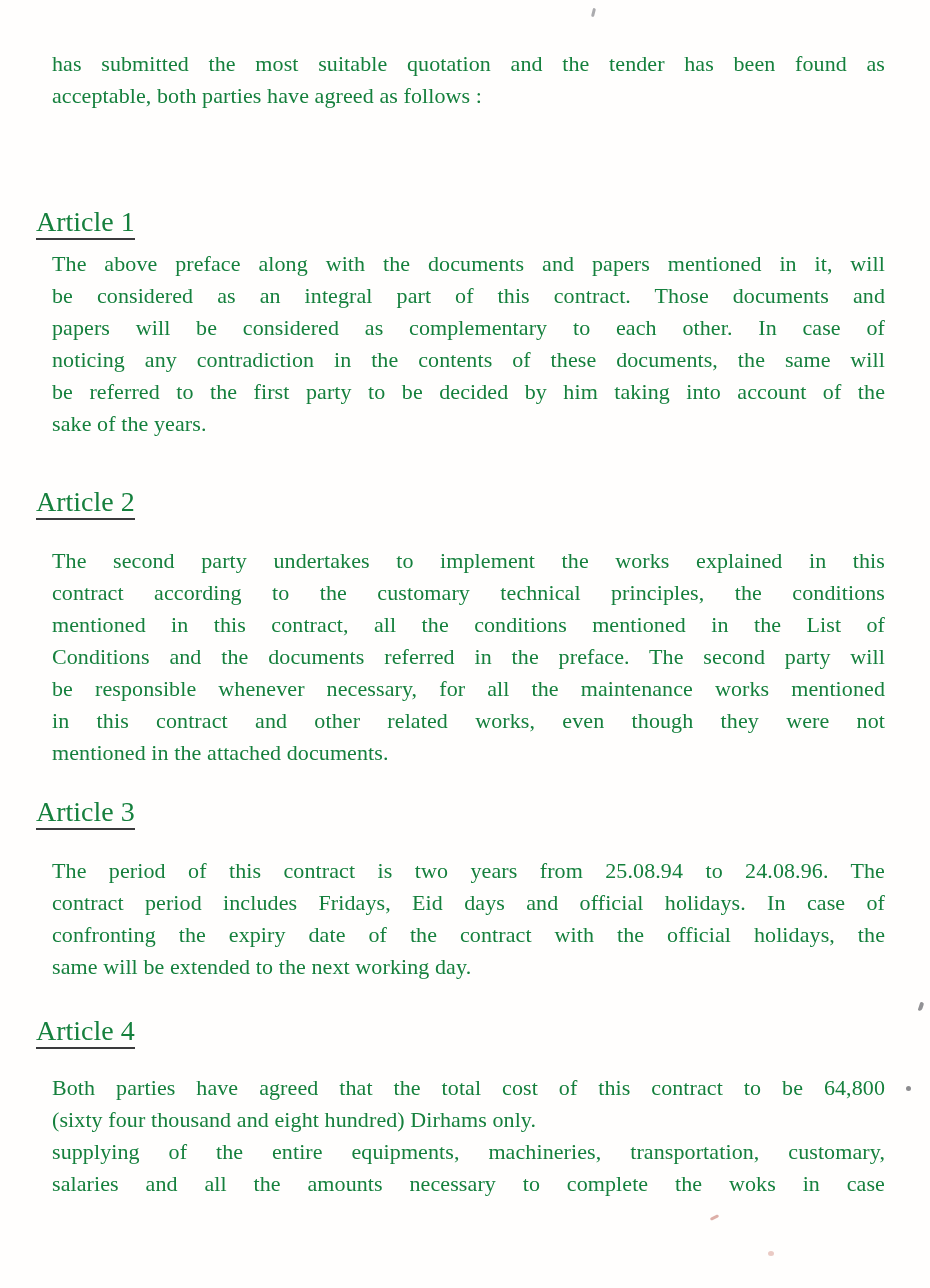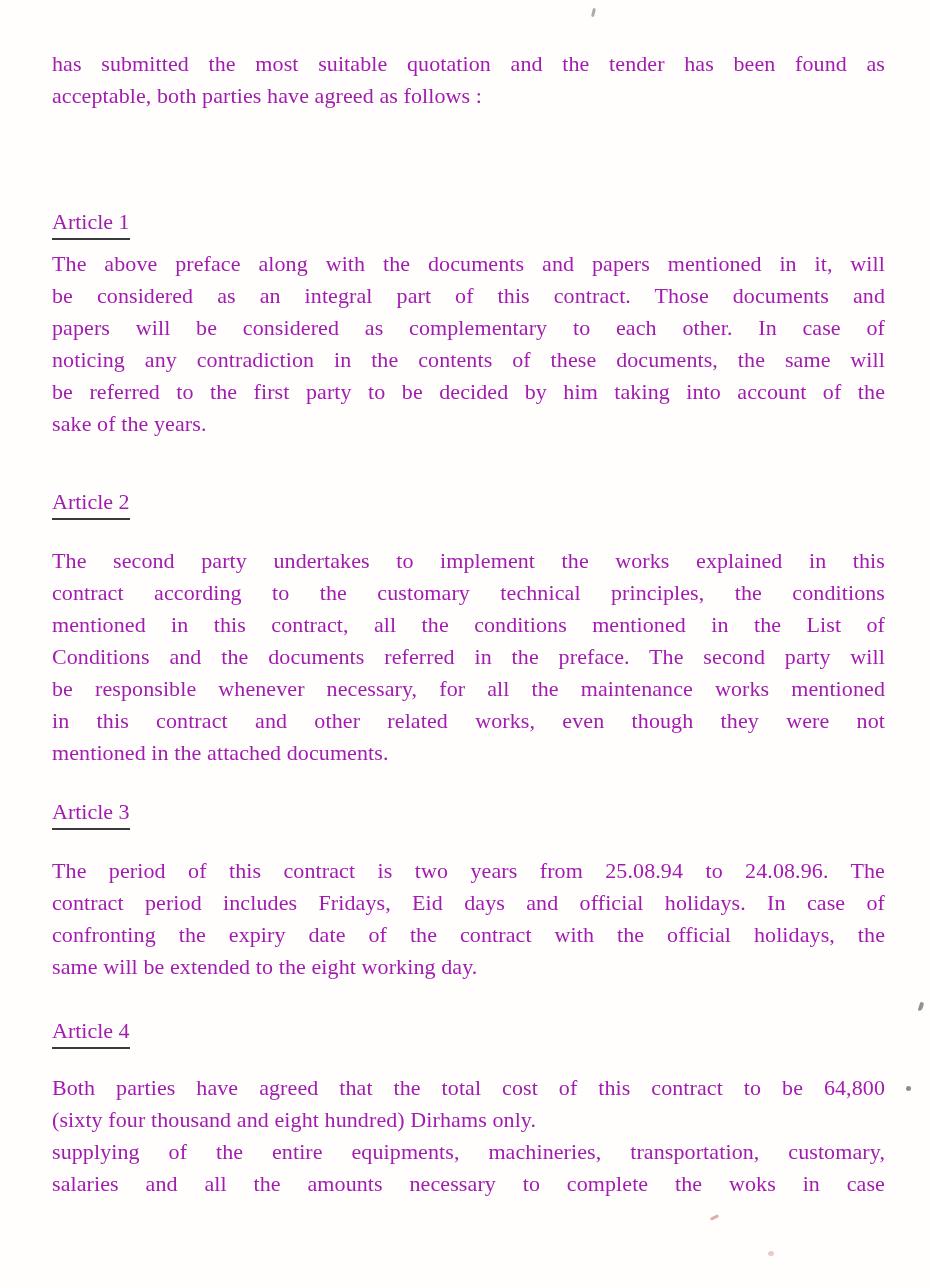--- a/index.html
+++ b/index.html
@@ -6,43 +6,43 @@
     margin: 0;
     padding: 0;
     background: #ffffff;
   }
   .page {
     position: relative;
     width: 930px;
     height: 1288px;
     background: #fffefd;
     font-family: "Liberation Serif", "DejaVu Serif", serif;
-    color: #a21caf;
+    color: #15803d;
     overflow: hidden;
   }
   .block {
     position: absolute;
     left: 52px;
     width: 833px;
     font-size: 22px;
     line-height: 32px;
     letter-spacing: 0.1px;
   }
   .line {
     text-align: left;
   }
   .line.j {
     text-align: justify;
     text-align-last: justify;
     -moz-text-align-last: justify;
   }
   .heading {
     position: absolute;
-    left: 52px;
-    font-size: 22px;
+    left: 36px;
+    font-size: 28px;
     line-height: 28px;
   }
   .heading .u {
     display: inline-block;
     border-bottom: 2px solid #3a3a3c;
     padding-bottom: 2px;
   }
   
   .speck {
     position: absolute;
@@ -115,21 +115,21 @@
     <div class="line">mentioned in the attached documents.</div>
   </div>
 
   <div class="heading" style="top:798px">
     <span class="u">Article 3</span>
   </div>
   <div class="block" style="top:855px">
     <div class="line j">The period of this contract is two years from 25.08.94 to 24.08.96.  The</div>
     <div class="line j">contract period includes Fridays, Eid days and official holidays.  In case of</div>
     <div class="line j">confronting the expiry date of the contract with the official holidays, the</div>
-    <div class="line">same will be extended to the eight working day.</div>
+    <div class="line">same will be extended to the next working day.</div>
   </div>
 
   <div class="heading" style="top:1017px">
     <span class="u">Article 4</span>
   </div>
   <div class="block" style="top:1072px">
     <div class="line j">Both parties have agreed that the total cost of this contract to be 64,800</div>
     <div class="line">(sixty four thousand and eight hundred) Dirhams only.</div>
     <div class="line j">supplying of the entire equipments, machineries, transportation, customary,</div>
     <div class="line j">salaries and all the amounts necessary to complete the woks in case</div>

